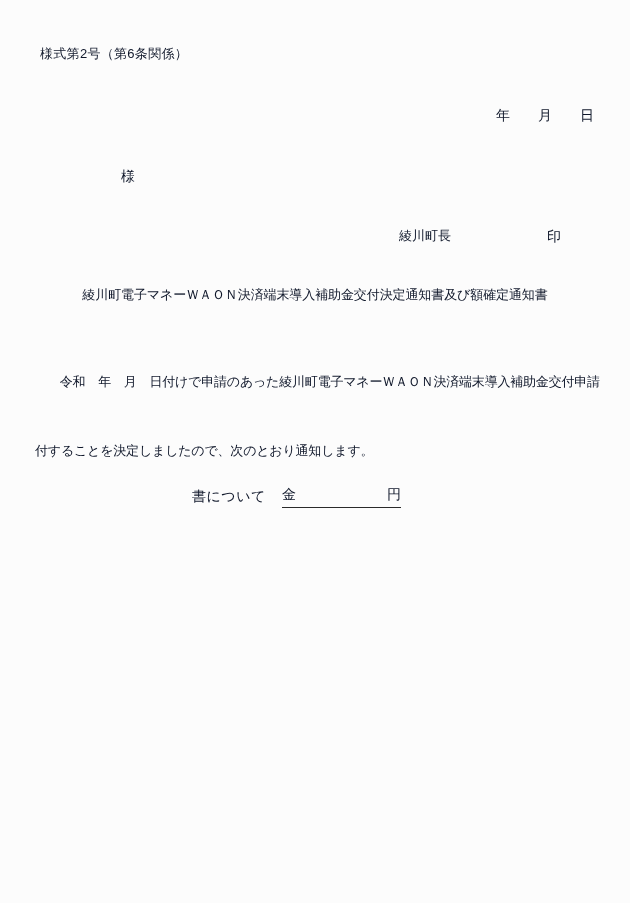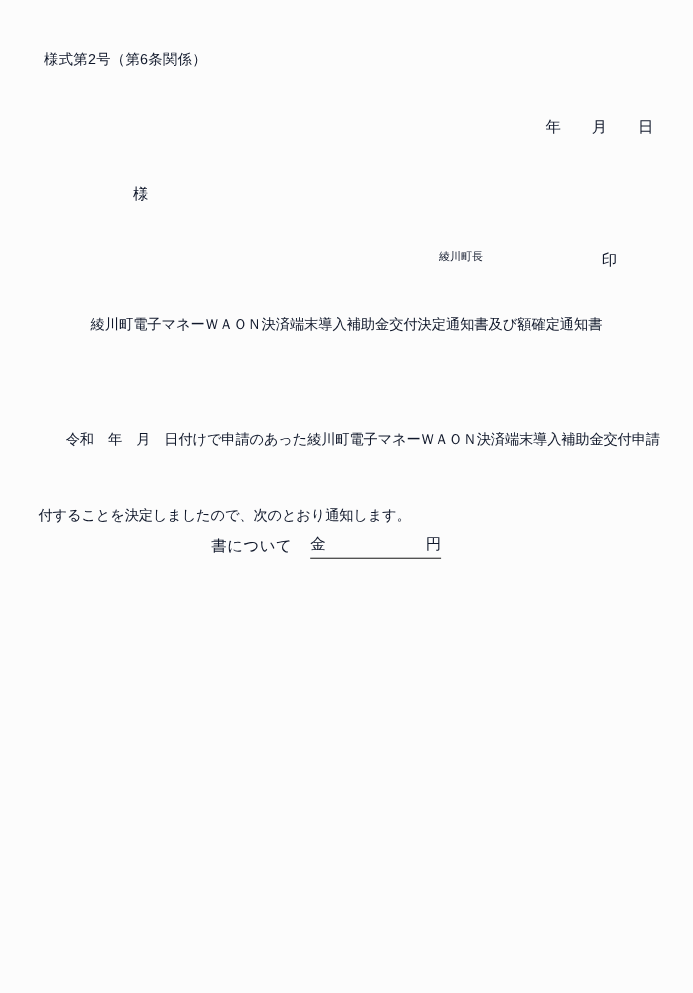--- a/index.html
+++ b/index.html
@@ -33,38 +33,38 @@
     font-size: 14px;
   }
   .addressee {
     left: 121px;
     top: 168px;
     font-size: 14px;
   }
   .issuer {
     left: 399px;
     top: 228px;
-    font-size: 10px;
+    font-size: 13px;
   }
   .seal {
     left: 547px;
     top: 228px;
     font-size: 14px;
   }
   .doc-title {
     left: 0;
     top: 287px;
     width: 630px;
     text-align: center;
     font-size: 13px;
     letter-spacing: -0.1px;
   }
   .body-paragraph {
     left: 35px;
-    top: 342px;
+    top: 324px;
     width: 565px;
     font-size: 13px;
     line-height: 23px;
     letter-spacing: -0.2px;
   }
   .body-line {
     white-space: pre;
   }
   .body-line.first {
     text-indent: 12px;

